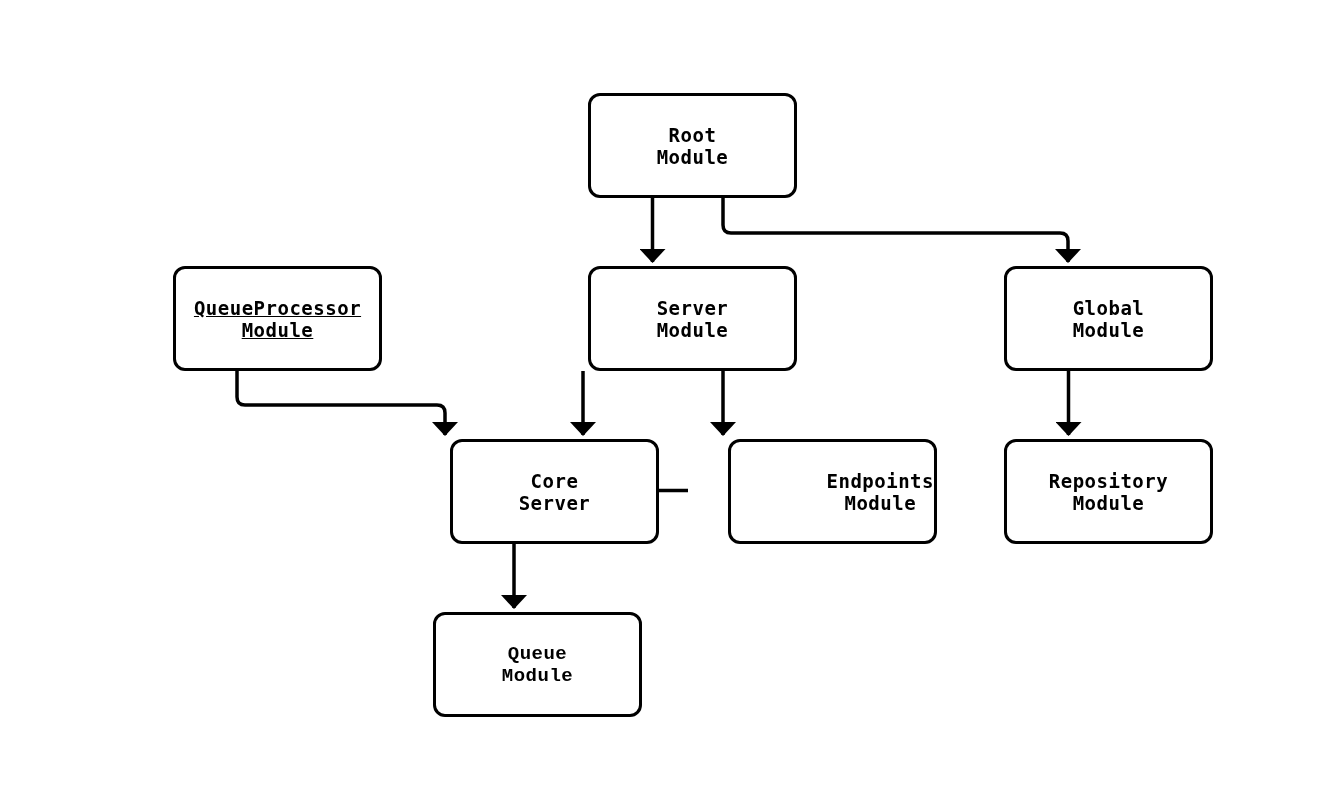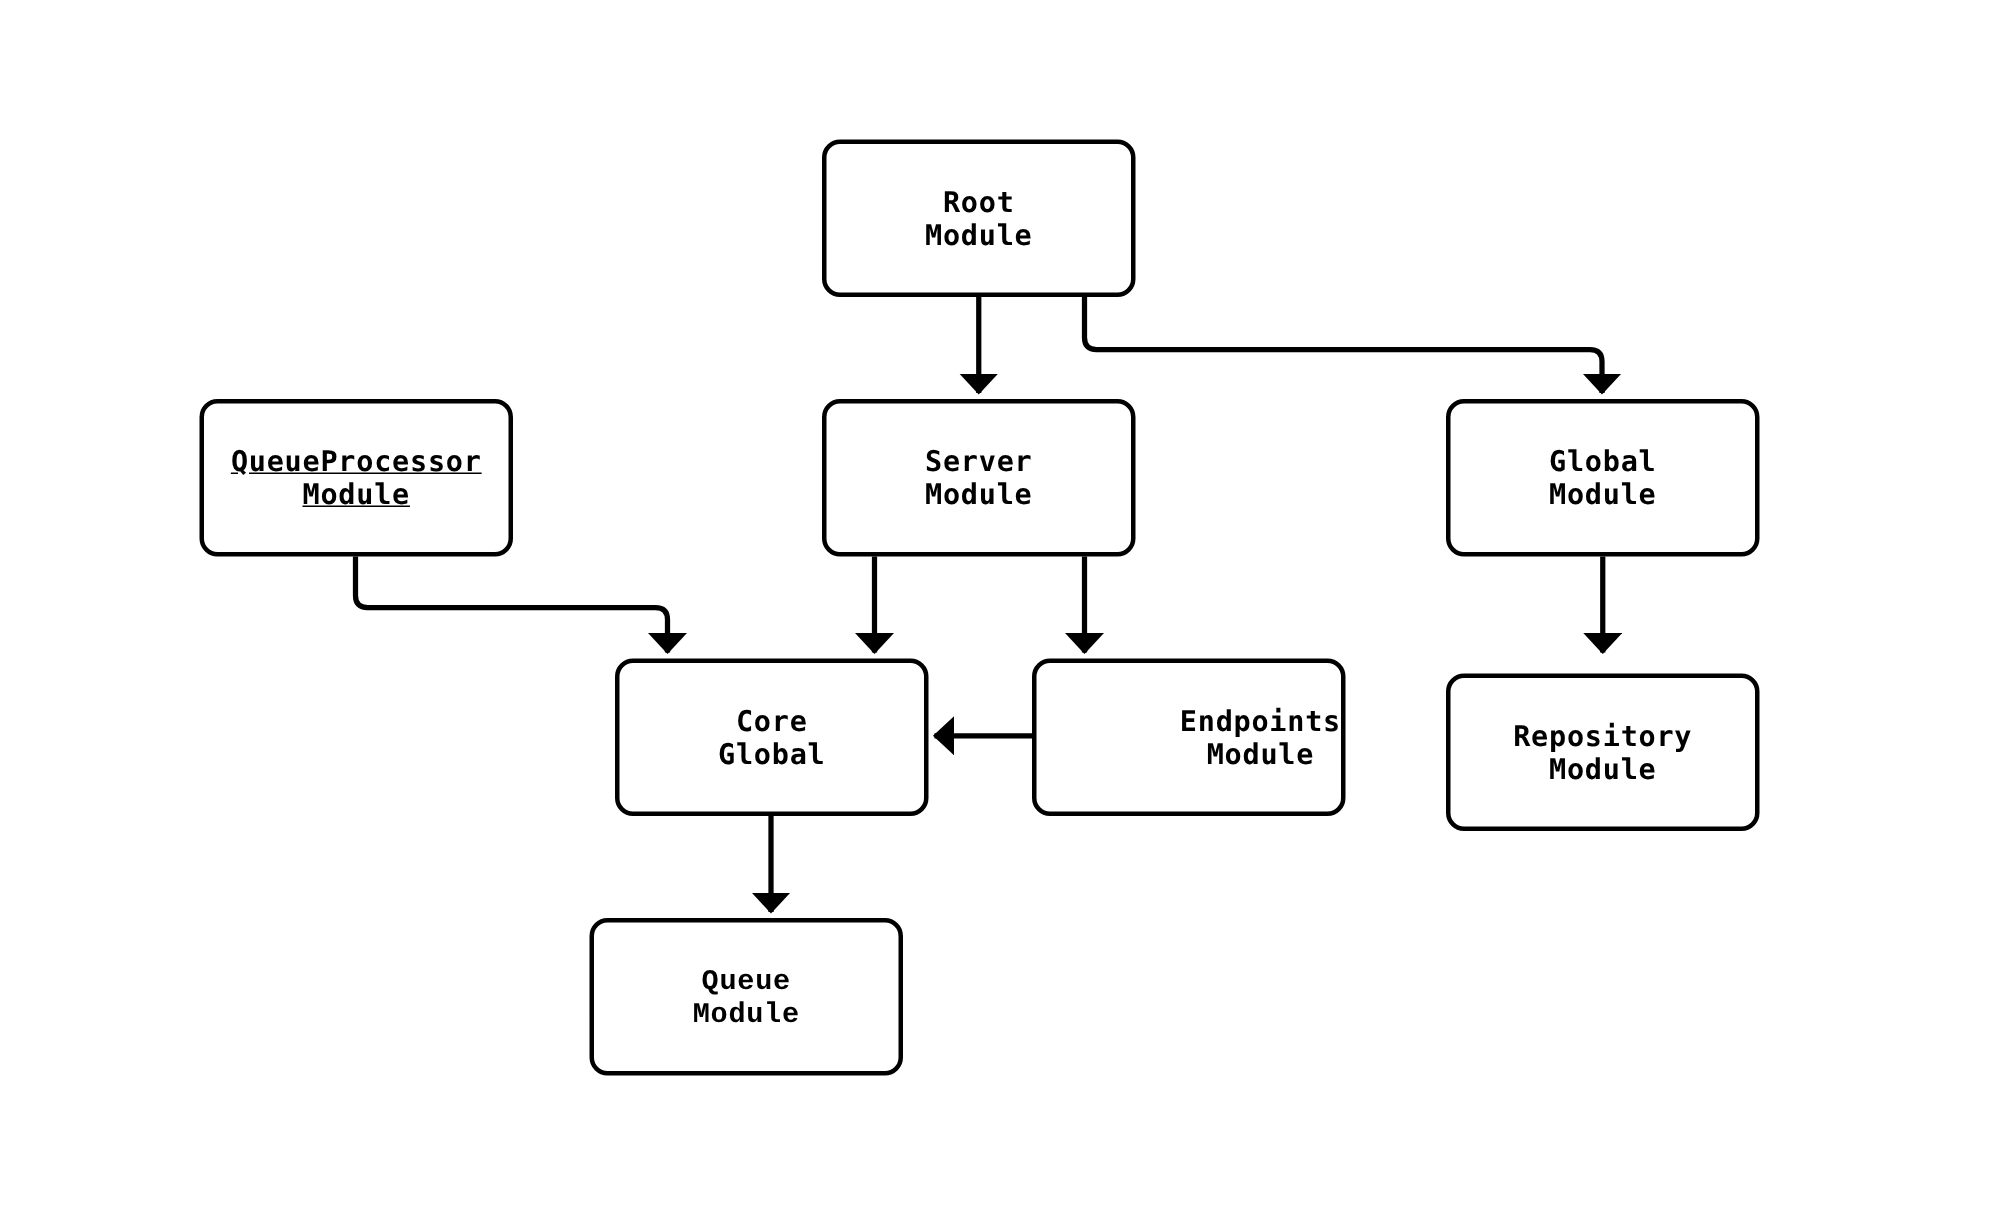--- a/index.html
+++ b/index.html
@@ -27,37 +27,38 @@
     width: 209px;
     height: 105px;
     box-sizing: border-box;
     background: #ffffff;
     border: 3.5px solid #000000;
     border-radius: 12px;
     display: flex;
     align-items: center;
     justify-content: center;
     text-align: center;
+    margin-left: 40px;
   }
   .node-label {
     font-size: 19px;
     font-weight: bold;
     line-height: 22px;
     color: #000000;
     white-space: pre-line;
     letter-spacing: 0.5px;
   }
   
   .pos-root           { left: 548px; top: 93px;  }
   .pos-queueprocessor { left: 133px; top: 266px; text-decoration: underline; }
   .pos-server         { left: 548px; top: 266px; align-items: center; }
   .pos-global         { left: 964px; top: 266px; }
   .pos-core           { left: 410px; top: 439px; }
   .pos-endpoints      { left: 688px; top: 439px; justify-content: flex-end; }
-  .pos-repository     { left: 964px; top: 449px; }
+  .pos-repository     { left: 964px; top: 439px; }
   .pos-queue          { left: 393px; top: 612px; font-family: Liberation Mono, monospace; }
 </style>
 </head>
 <body>
 
 <div class="canvas">
 
   <svg class="edges-layer" width="1337" height="809" viewBox="0 0 1337 809" fill="none" stroke="#000000" stroke-width="3.5">
     <defs>
       <marker id="arrow" viewBox="0 0 14 26" refX="13" refY="13" markerWidth="14" markerHeight="26" markerUnits="userSpaceOnUse" orient="auto">
@@ -89,21 +90,21 @@
 Module</div>
   </div>
 
   <div class="node pos-global">
     <div class="node-label">Global
 Module</div>
   </div>
 
   <div class="node pos-core">
     <div class="node-label">Core
-Global</div>
+Server</div>
   </div>
 
   <div class="node pos-endpoints">
     <div class="node-label">Endpoints
 Module</div>
   </div>
 
   <div class="node pos-repository">
     <div class="node-label">Repository
 Module</div>

